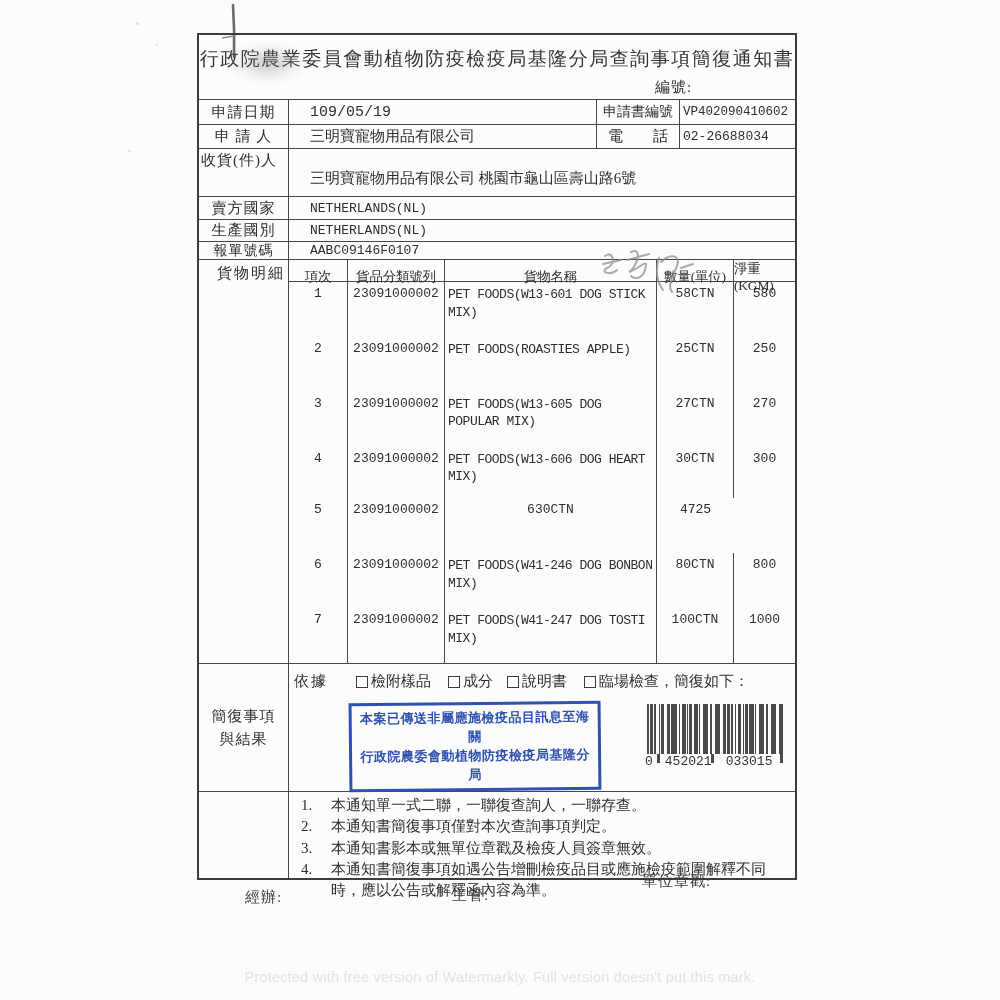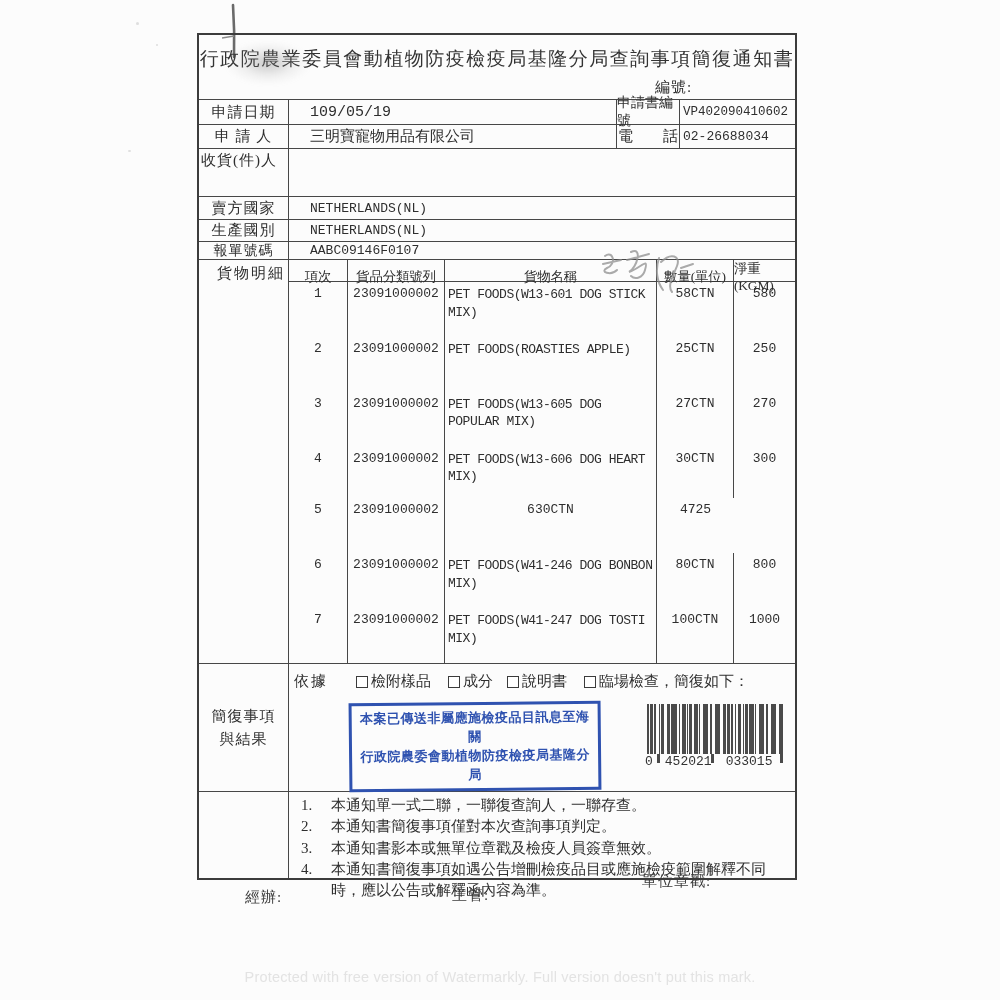--- a/index.html
+++ b/index.html
@@ -34,21 +34,21 @@
     position:absolute;left:26px;top:6px;width:86px;height:44px;border-radius:50%;
     background:radial-gradient(closest-side,rgba(120,120,120,.38),rgba(150,150,150,.12) 60%,transparent);
     filter:blur(2px);pointer-events:none;
   }
 
   
   .irow{display:flex;border-bottom:1.5px solid var(--ln);}
   .cell{display:flex;align-items:center;font-size:15px;}
   .lab{width:90px;justify-content:center;border-right:1.5px solid var(--ln);letter-spacing:1px;}
   .val{flex:1;padding-left:7px;margin-left:14px;}
-  .lab2{width:64px;justify-content:center;border-left:1.5px solid var(--ln);border-right:1.5px solid var(--ln);}
+  .lab2{width:84px;justify-content:center;border-left:1.5px solid var(--ln);border-right:1.5px solid var(--ln);}
   .val2{width:115px;padding-left:3px;}
   .h25{height:25px}.h24{height:24px}.h48{height:48px}.h23{height:23px}.h22{height:22px}.h18{height:18px}
   .toplab{align-items:flex-start;justify-content:flex-start;padding:2px 0 0 2px;}
 
   
   .goods{display:flex;height:404px;border-bottom:1.5px solid var(--ln);}
   .goods-label{width:90px;border-right:1.5px solid var(--ln);font-size:15px;
     text-align:center;padding-top:4px;letter-spacing:2px;padding-left:15px;}
   .goods-right{flex:1;display:flex;flex-direction:column;}
   .grow{display:grid;grid-template-columns:59px 97px 212px 77px 1fr;}
@@ -145,20 +145,21 @@
 
   <div class="irow h24">
     <div class="cell lab">申 請 人</div>
     <div class="cell val">三明寶寵物用品有限公司</div>
     <div class="cell lab2">電　　話</div>
     <div class="cell val2 mono" style="font-size:13px">02-26688034</div>
   </div>
 
   <div class="irow h48">
     <div class="cell lab toplab">收貨(件)人</div>
+    <div class="cell val" style="padding-top:12px">三明寶寵物用品有限公司  桃園市龜山區壽山路6號</div>
   </div>
 
   <div class="irow h23">
     <div class="cell lab">賣方國家</div>
     <div class="cell val mono" style="font-size:13px">NETHERLANDS(NL)</div>
   </div>
 
   <div class="irow h22">
     <div class="cell lab">生產國別</div>
     <div class="cell val mono" style="font-size:13px">NETHERLANDS(NL)</div>

